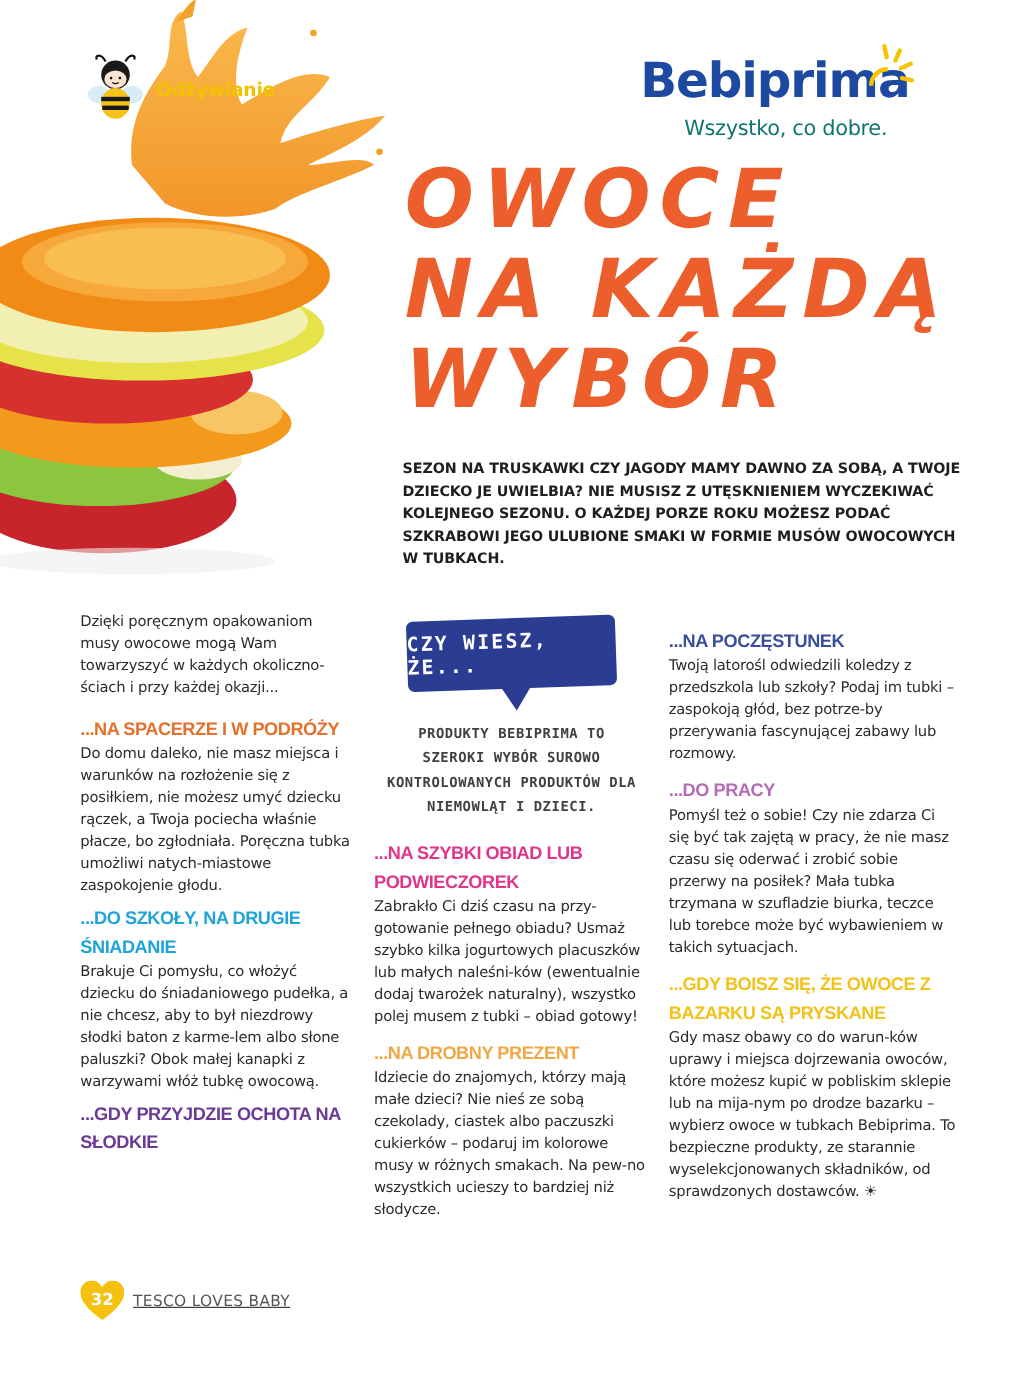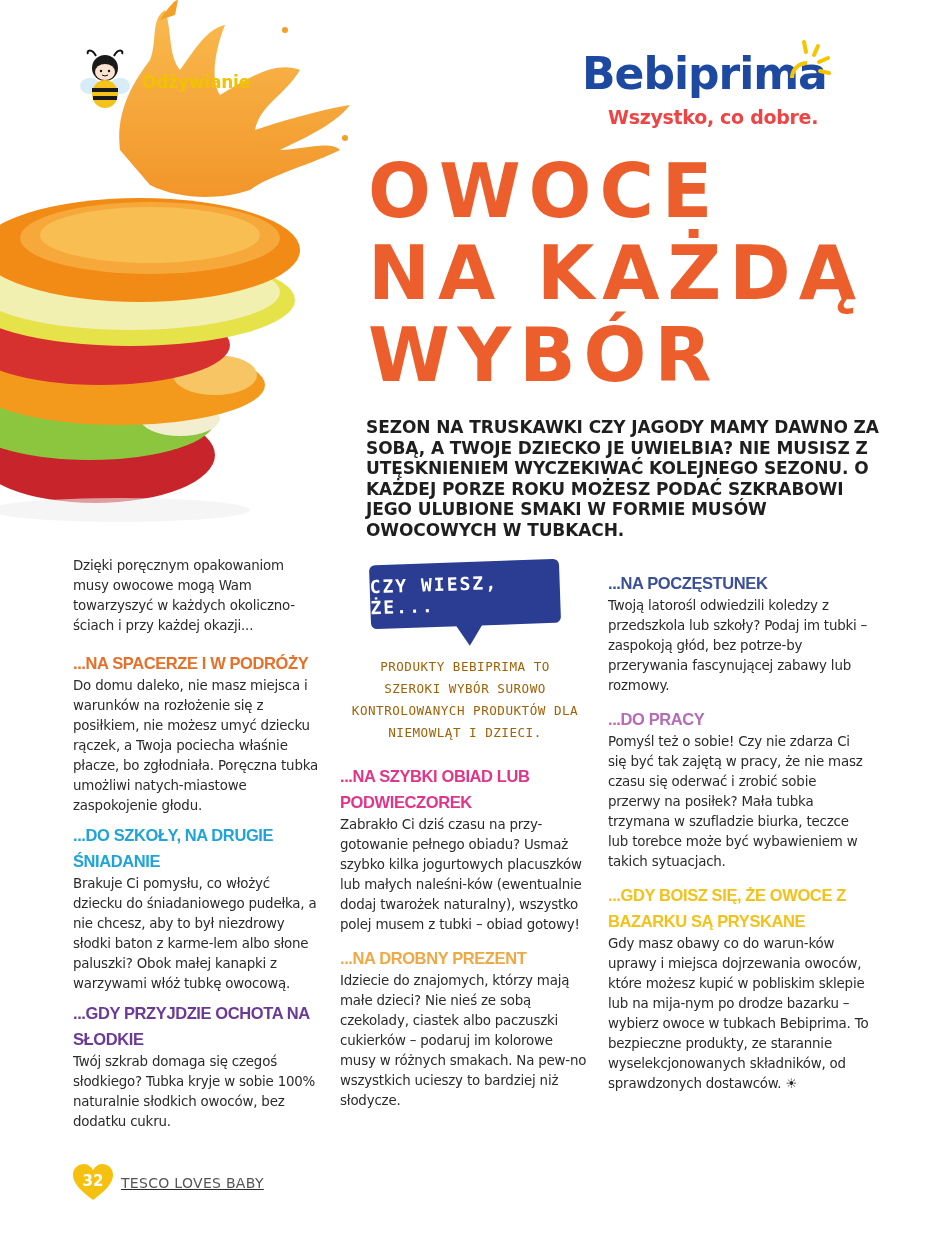--- a/index.html
+++ b/index.html
@@ -10,45 +10,45 @@
   .fruit-art { position: absolute; left: 0; top: 0; width: 420px; height: 540px; }
 
   
   .section-tag { position: absolute; left: 78px; top: 46px; display: flex; align-items: center; gap: 10px; }
   .bee-icon { width: 54px; height: 64px; }
   .section-tag-label { font-family: "DejaVu Sans", sans-serif; font-weight: bold; font-size: 17px; color: #f2c200; letter-spacing: -0.2px; margin-top: 8px; }
 
   
   .brand { position: absolute; left: 582px; top: 40px; width: 250px; height: 95px; }
   .brand-name { position: absolute; left: 0; top: 8px; font-family: "DejaVu Sans", sans-serif; font-weight: bold; font-size: 44px; color: #1d4aa0; letter-spacing: -1px; }
-  .brand-tagline { position: absolute; left: 26px; top: 66px; font-family: "DejaVu Sans", sans-serif; font-weight: bold; font-size: 19px; color: #ef4444; letter-spacing: -0.3px; }
+  .brand-tagline { position: absolute; left: 40px; top: 66px; font-family: "DejaVu Sans", sans-serif; font-weight: normal; font-size: 19px; color: #0f766e; letter-spacing: -0.3px; }
   .sun-icon { position: absolute; left: 200px; top: -2px; width: 50px; height: 50px; }
 
   
-  .headline { position: absolute; left: 368px; top: 150px; width: 520px; }
+  .headline { position: absolute; left: 368px; top: 140px; width: 520px; font-style: italic; }
   .headline-line { display: block; font-family: "DejaVu Sans", sans-serif; font-weight: bold; font-size: 74px; line-height: 82px; color: #ec5f2c; letter-spacing: 8px; }
 
-  .lead { position: absolute; left: 366px; top: 417px; width: 520px; font-family: "DejaVu Sans", sans-serif; font-weight: bold; font-size: 17px; line-height: 20.5px; color: #1e1e1e; letter-spacing: -0.1px; }
+  .lead { position: absolute; left: 366px; top: 417px; width: 520px; font-family: "DejaVu Sans", sans-serif; font-weight: bold; font-size: 13px; line-height: 20.5px; color: #1e1e1e; letter-spacing: -0.1px; }
 
   
   .col { position: absolute; top: 556px; }
   .col-1 { left: 73px; width: 250px; }
   .col-2 { left: 340px; width: 250px; }
   .col-3 { left: 608px; width: 262px; }
 
   .body-text { font-family: "DejaVu Sans", sans-serif; font-size: 13.4px; line-height: 20px; color: #2b2b2b; letter-spacing: -0.2px; }
   .sec-head { font-family: "Liberation Sans", sans-serif; font-size: 16.5px; line-height: 26px; letter-spacing: -0.4px; text-transform: uppercase; }
   .sec { margin-bottom: 6px; }
 
   
   .did-you-know { position: relative; width: 230px; margin: 0 auto; }
   .bubble { position: relative; width: 190px; height: 64px; margin: 6px auto 0; background: #2b3d93; border-radius: 6px; transform: rotate(-2deg); display: flex; align-items: center; justify-content: center; }
   .bubble::after { content: ""; position: absolute; left: 84px; bottom: -20px; border-left: 14px solid transparent; border-right: 14px solid transparent; border-top: 22px solid #2b3d93; }
   .bubble-label { font-family: "DejaVu Sans Mono", monospace; font-weight: bold; font-size: 18px; color: #ffffff; letter-spacing: 2px; }
-  .fact-text { margin-top: 30px; text-align: center; font-family: "DejaVu Sans Mono", monospace; font-weight: normal; font-size: 12.6px; line-height: 22px; color: #a16207; letter-spacing: 0.5px; text-transform: uppercase; }
+  .fact-text { margin-top: 30px; text-align: center; font-family: "DejaVu Sans Mono", monospace; font-weight: bold; font-size: 12.6px; line-height: 22px; color: #404040; letter-spacing: 0.5px; text-transform: uppercase; }
 
   
   .footer { position: absolute; left: 73px; top: 1164px; display: flex; align-items: center; gap: 8px; text-decoration: underline; }
   .heart { position: relative; width: 40px; height: 38px; }
   .page-num { position: absolute; left: 0; top: 8px; width: 40px; text-align: center; font-family: "DejaVu Sans", sans-serif; font-weight: bold; font-size: 15px; color: #ffffff; }
   .pub-name { font-family: "DejaVu Sans", sans-serif; font-size: 14px; color: #555555; letter-spacing: 0.3px; }
 </style>
 </head>
 <body>
 
@@ -133,21 +133,20 @@
     <p class="body-text">Do domu daleko, nie masz miejsca i warunków na rozłożenie się z posiłkiem, nie możesz umyć dziecku rączek, a Twoja pociecha właśnie płacze, bo zgłodniała. Poręczna tubka umożliwi natych-miastowe zaspokojenie głodu.</p>
   </div>
 
   <div class="sec">
     <h3 class="sec-head" style="color:#1fa3d8">...DO SZKOŁY, NA DRUGIE ŚNIADANIE</h3>
     <p class="body-text">Brakuje Ci pomysłu, co włożyć dziecku do śniadaniowego pudełka, a nie chcesz, aby to był niezdrowy słodki baton z karme-lem albo słone paluszki? Obok małej kanapki z warzywami włóż tubkę owocową.</p>
   </div>
 
   <div class="sec">
     <h3 class="sec-head" style="color:#6b3a96">...GDY PRZYJDZIE OCHOTA NA SŁODKIE</h3>
-    <p class="body-text">Twój szkrab domaga się czegoś słodkiego? Tubka kryje w sobie 100% naturalnie słodkich owoców, bez dodatku cukru.</p>
   </div>
 </div>
 
 <div class="col col-2">
   <div class="did-you-know">
     <div class="bubble">
       <span class="bubble-label">CZY WIESZ, ŻE...</span>
     </div>
     <p class="fact-text">PRODUKTY BEBIPRIMA TO SZEROKI WYBÓR SUROWO KONTROLOWANYCH PRODUKTÓW DLA NIEMOWLĄT I DZIECI.</p>
   </div>

